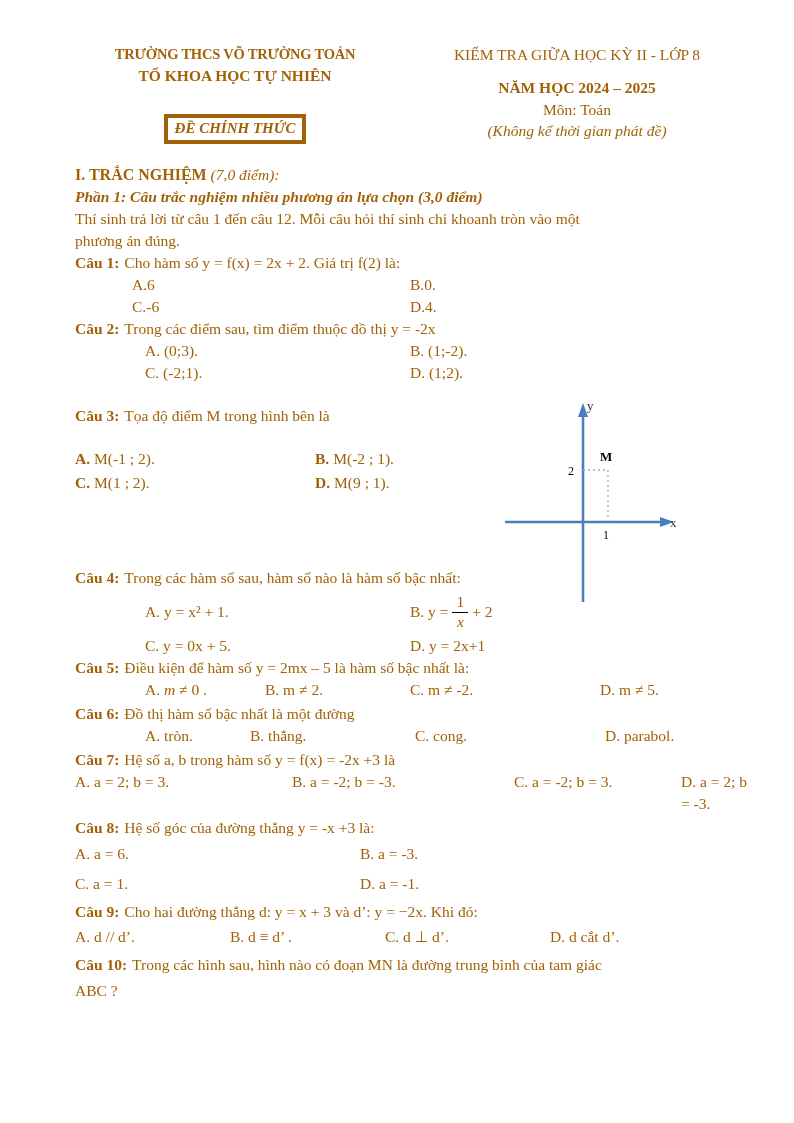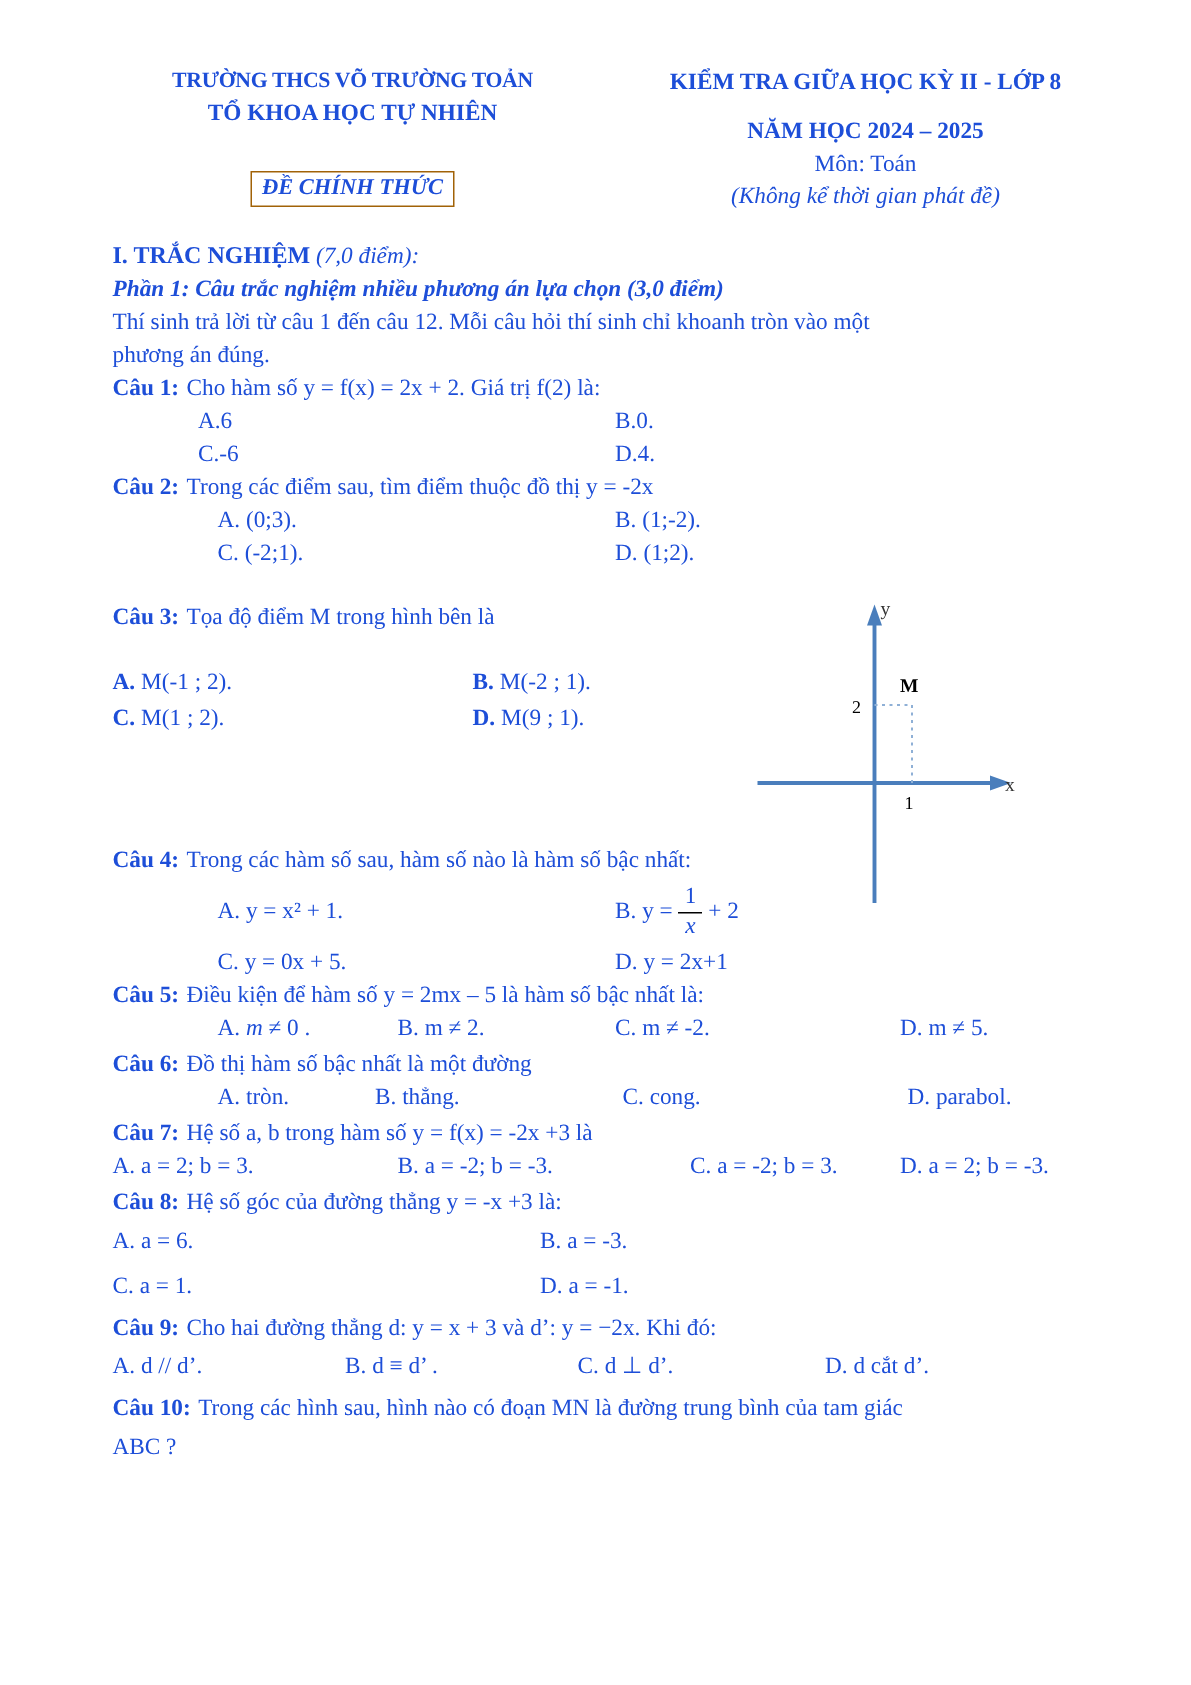--- a/index.html
+++ b/index.html
@@ -2,38 +2,38 @@
 <html><head>
 <meta charset="utf-8">
 <style>
   * { margin:0; padding:0; box-sizing:border-box; }
   html,body { background:#ffffff; }
   .page {
     position:relative;
     width:794px; height:1123px;
     background:#ffffff;
     font-family:"Liberation Serif", serif;
-    color:#1d4ed8;
+    color:#a16207;
     font-size:15.5px;
     overflow:hidden;
   }
   
   .exam-header { display:flex; padding:46px 40px 0 70px; }
   .header-left { width:330px; text-align:center; }
   .header-right { flex:1; text-align:center; }
   .school-1 { font-weight:bold; font-size:14.5px; letter-spacing:-0.2px; }
   .school-2 { font-weight:bold; font-size:15.5px; margin-top:4px; }
   .stamp-box {
     display:inline-block;
-    border:1px solid #a16207;
+    border:4px solid #a16207;
     padding:2px 7px 3px 7px;
     margin-top:29px;
     font-style:italic; font-weight:bold; font-size:15px;
   }
-  .title-1 { font-weight:bold; font-size:15.5px; }
+  .title-1 { font-weight:normal; font-size:15.5px; }
   .title-2 { font-weight:bold; font-size:15.5px; margin-top:15px; }
   .subject  { margin-top:4px; }
   .duration { margin-top:3px; }
   .note     { font-style:italic; margin-top:3px; }
   
   .main { padding:0 40px 0 75px; margin-top:20px; line-height:22px; }
   .sec-heading .bold { font-weight:bold; font-size:16px; }
   .sec-heading .it   { font-style:italic; }
   .part-heading { font-weight:bold; font-style:italic; }
   .instruction  { }
@@ -47,21 +47,21 @@
   .q4 { margin-top:72px; }
   .opts-q4 { grid-template-columns:265px 1fr; margin-left:70px; }
   .opts-q4 .cell-b { display:flex; align-items:center; }
   .frac { display:inline-block; vertical-align:middle; text-align:center; line-height:1.05; margin:0 4px; }
   .frac .num { display:block; border-bottom:1px solid #000; padding:0 4px 1px 4px; }
   .frac .den { display:block; font-style:italic; padding-top:1px; }
   .row-b { height:46px; display:flex; align-items:center; }
   .opts-q5 { grid-template-columns:120px 145px 190px 1fr; margin-left:70px; }
   .var-it { font-style:italic; }
   .opts-q6 { grid-template-columns:105px 165px 190px 1fr; margin-left:70px; }
-  .opts-q7 { grid-template-columns:190px 195px 140px 1fr; }
+  .opts-q7 { grid-template-columns:190px 195px 140px 1fr;gap:27px; }
   .opts-q8 { grid-template-columns:285px 1fr; line-height:30px; }
   .opts-q9 { grid-template-columns:155px 155px 165px 1fr; line-height:27px; }
   .q10 { line-height:26px; }
   .q5,.q6,.q7,.q8,.q9,.q10 { margin-top:2px; }
   .q5 { margin-top:0; }
   
   .figure-wrap { position:absolute; left:497px; top:398px; width:185px; height:215px; }
 </style>
 </head>
 <body>

